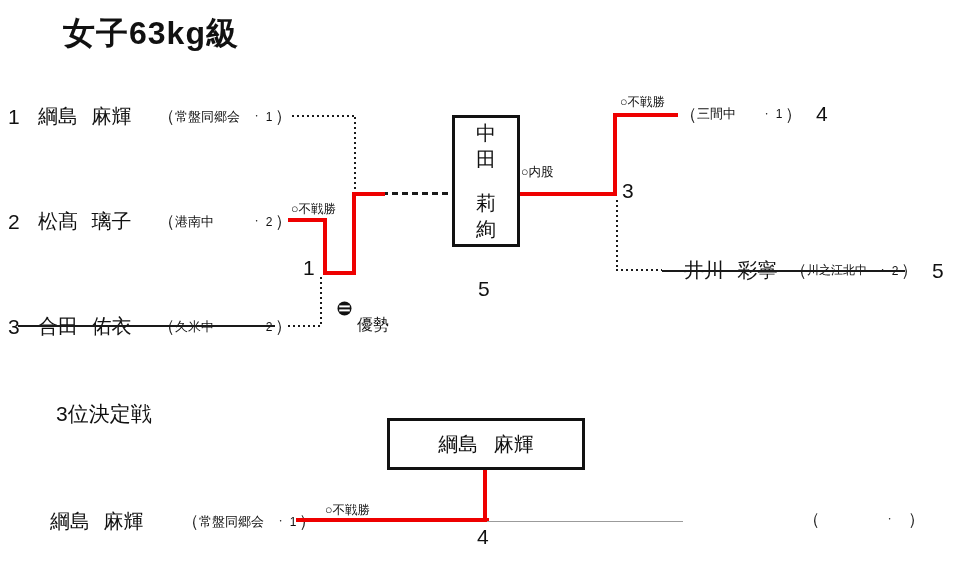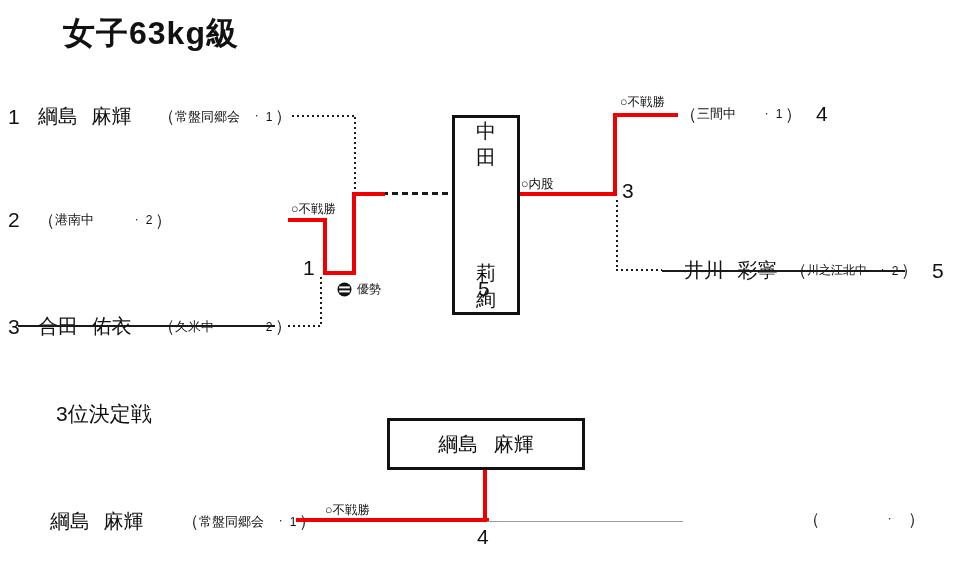--- a/index.html
+++ b/index.html
@@ -34,21 +34,21 @@
   .red-h{height:4px;background:var(--win-line);}
   .red-v{width:4px;background:var(--win-line);}
   .dot-h{height:2px;background:repeating-linear-gradient(90deg,var(--line) 0 2px,transparent 2px 5px);}
   .dot-v{width:2px;background:repeating-linear-gradient(180deg,var(--line) 0 2px,transparent 2px 5px);}
   .dash-h{height:3px;background:repeating-linear-gradient(90deg,var(--line) 0 6px,transparent 6px 10px);}
   .thin-h{height:2px;background:var(--line);}
   .gray-h{height:1px;background:var(--gray-line);}
 
   
   .winner-box{position:absolute;border:3px solid #111;background:#fff;display:flex;align-items:center;justify-content:center;}
-  .final-box{left:452px;top:115px;width:68px;height:200px;flex-direction:column;gap:18px;justify-content:space-between;}
+  .final-box{left:452px;top:115px;width:68px;height:132px;flex-direction:column;gap:18px;}
   .vname{width:1.15em;font-size:20px;line-height:1.3;text-align:center;word-break:break-all;}
   .third-box{left:387px;top:418px;width:198px;height:52px;font-size:20px;word-spacing:10px;}
 
   
   .jnum{position:absolute;font-size:21px;}
   .anno{position:absolute;font-size:12.5px;white-space:nowrap;}
   .anno-flex{display:flex;align-items:center;gap:5px;}
   .heading3{position:absolute;left:56px;top:400px;font-size:21px;}
   .yusei-icon{display:inline-block;width:15px;height:15px;line-height:0;}
 </style>
@@ -66,20 +66,21 @@
       <span class="p">（</span>
       <span class="club">常盤同郷会</span>
       <span class="sep">・</span>
       <span class="seed">1</span>
       <span class="p">）</span>
     </span>
   </div>
 
   <div class="entry" style="left:8px;top:208px;">
     <span class="num">2</span>
+    <span class="name">松髙 璃子</span>
     <span class="paren">
       <span class="p">（</span>
       <span class="club">港南中</span>
       <span class="sep">・</span>
       <span class="seed">2</span>
       <span class="p">）</span>
     </span>
   </div>
 
   <div class="entry" style="left:8px;top:313px;">
@@ -152,23 +153,23 @@
 
   <div class="anno" style="left:291px;top:201px;">○不戦勝</div>
   <div class="anno anno-flex" style="left:337px;top:281px;">
     <span class="yusei-icon">
       <svg width="15" height="15" viewBox="0 0 15 15">
           <circle cx="7.5" cy="7.5" r="7" fill="#111"></circle>
           <rect x="2.2" y="4.4" width="10.6" height="2" fill="#fff"></rect>
           <rect x="2.2" y="8.4" width="10.6" height="2" fill="#fff"></rect>
         </svg>
     </span>
-    <span style="font-size:12px;">優勢</span>
-  </div>
-  <div class="anno" style="left:521px;top:176px;">○内股</div>
+    <span style="font-size:16px;margin-top:34px;">優勢</span>
+  </div>
+  <div class="anno" style="left:521px;top:164px;">○内股</div>
   <div class="anno" style="left:620px;top:94px;">○不戦勝</div>
 
   <div class="heading3">3位決定戦</div>
 
   <div class="winner-box third-box">
     <span>綱島 麻輝</span>
   </div>
 
   <div class="entry" style="left:50px;top:508px;">
     <span class="name">綱島 麻輝</span>

